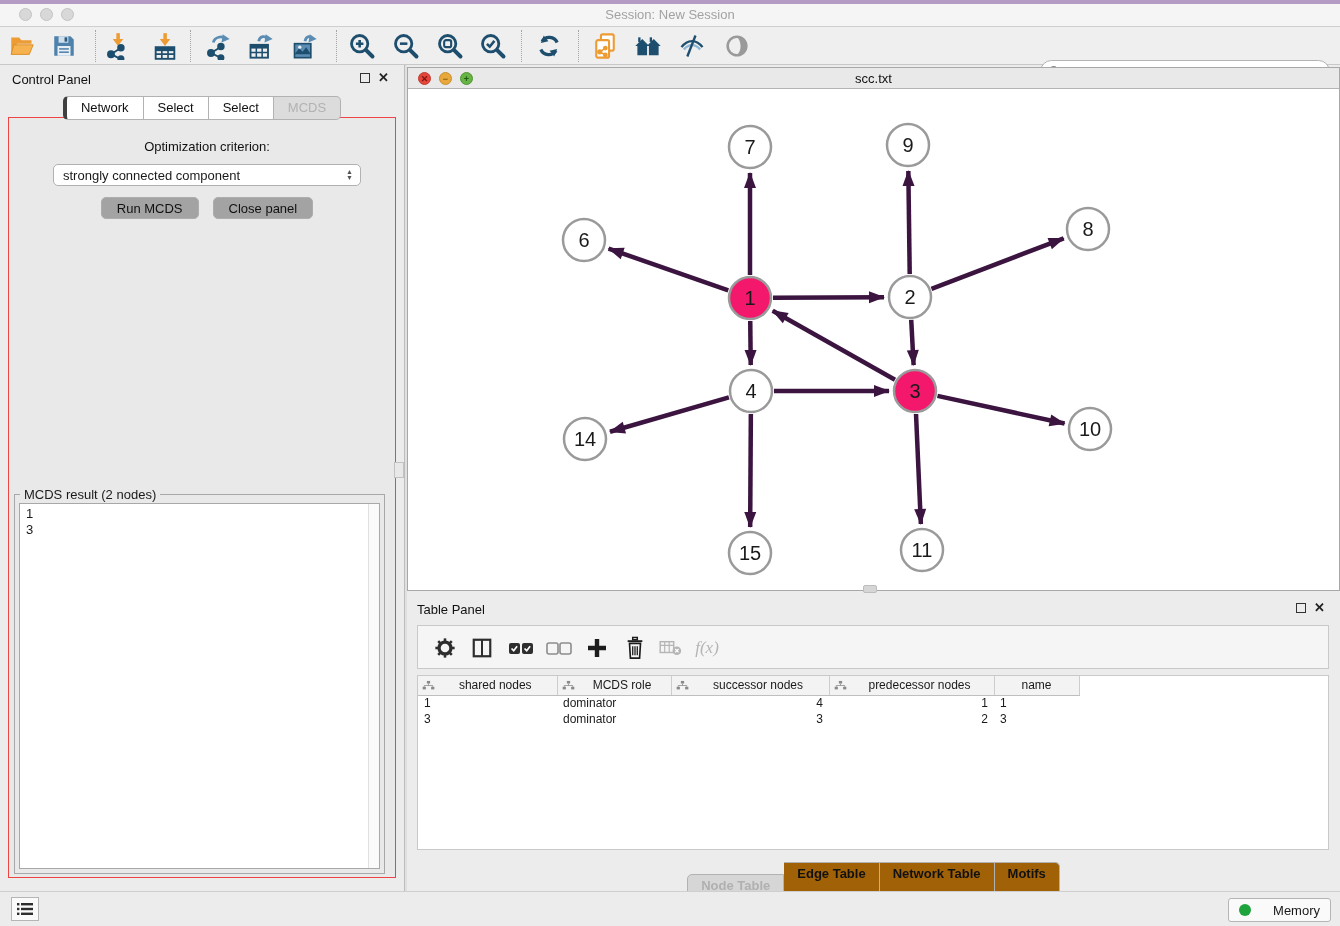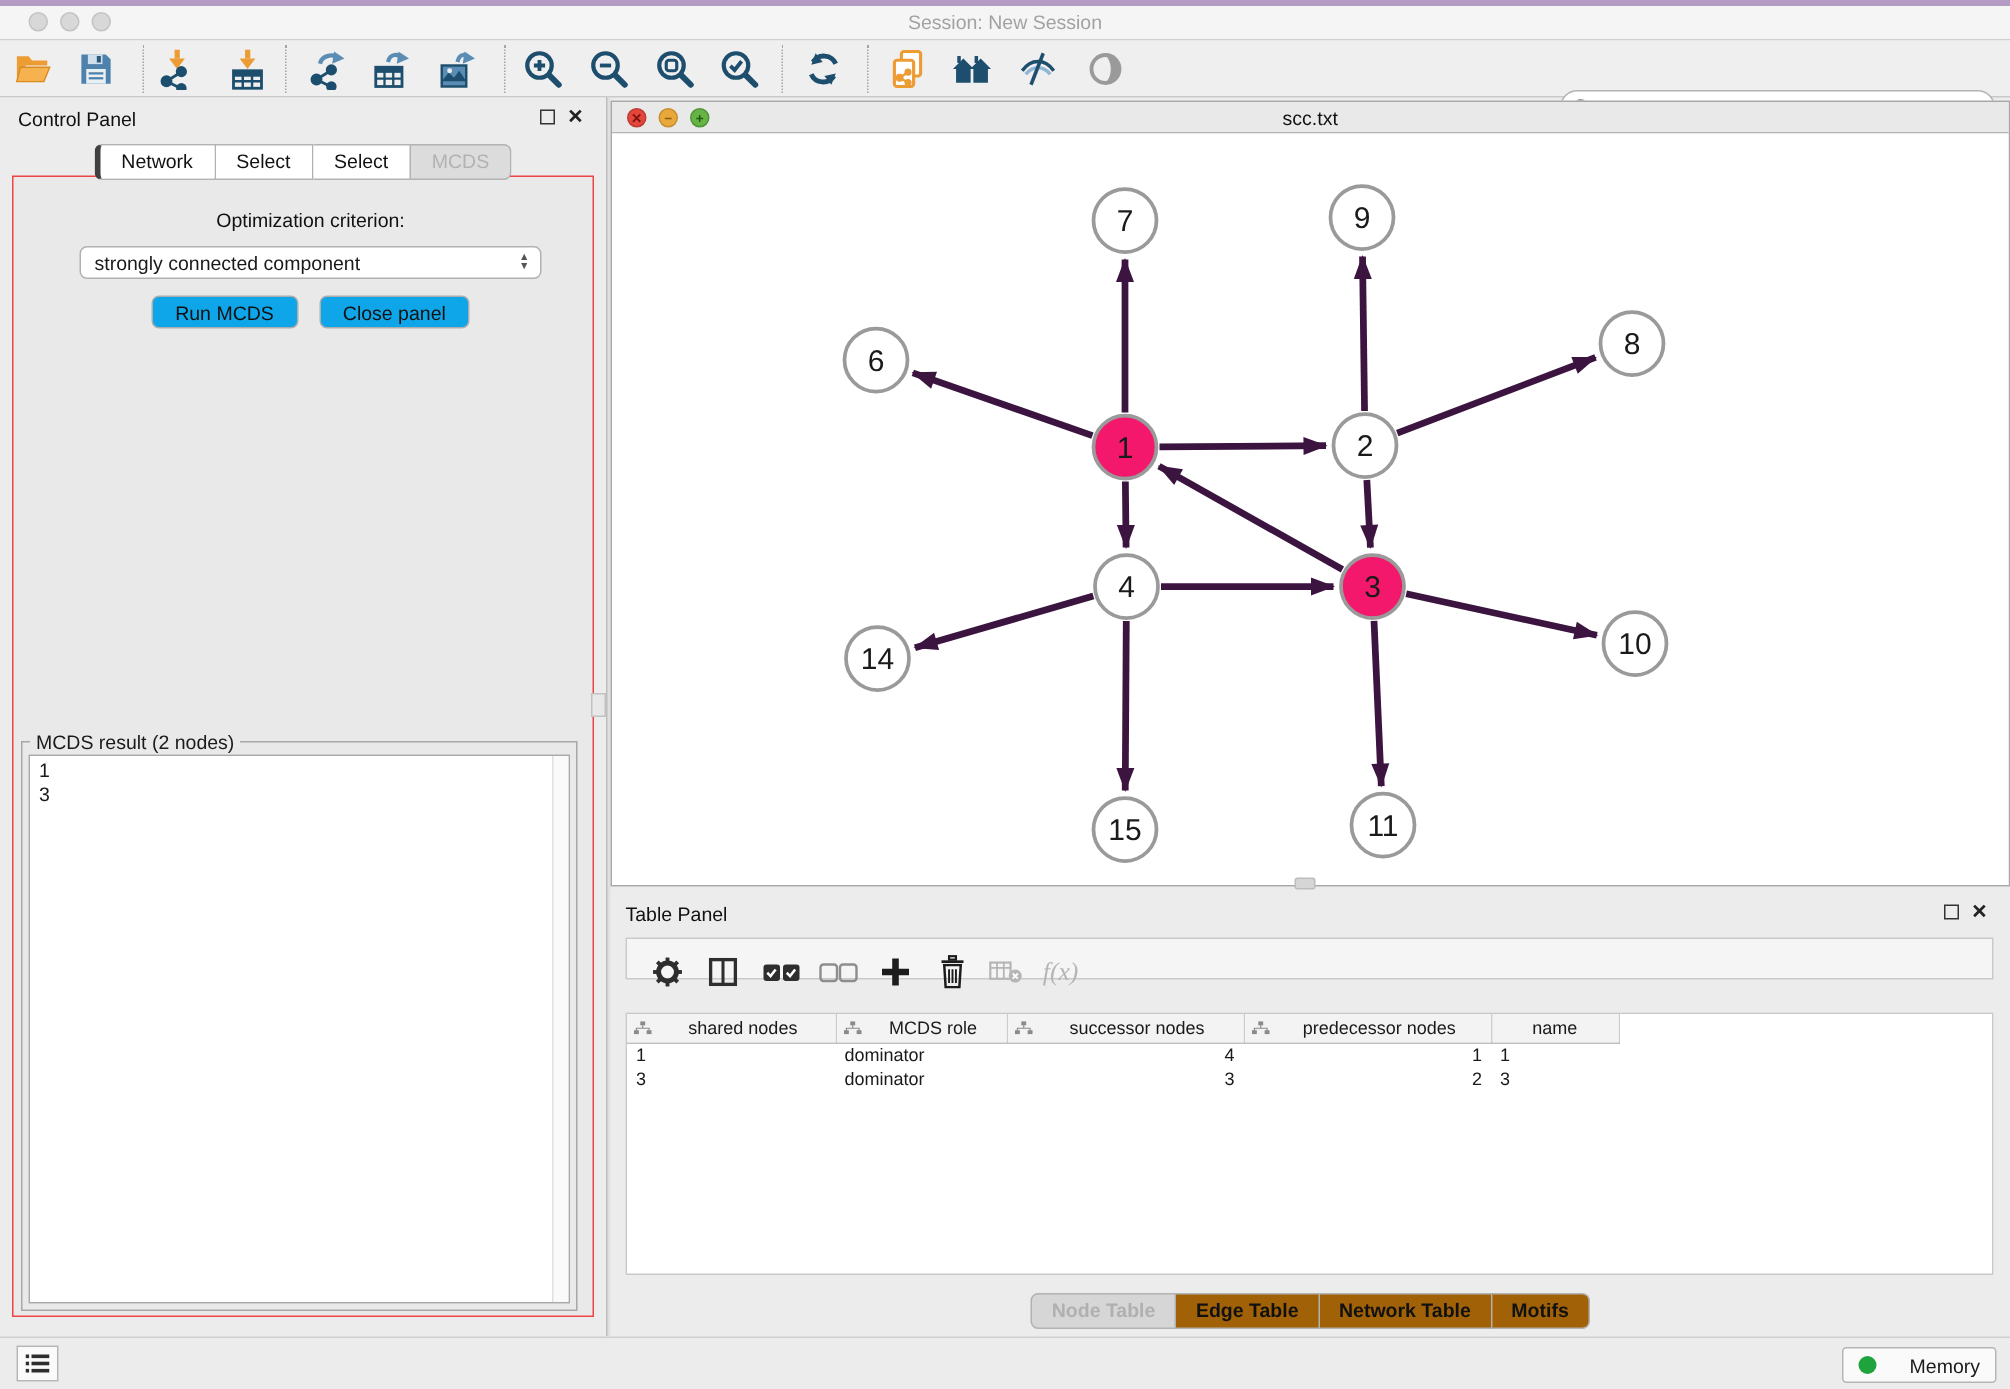--- a/index.html
+++ b/index.html
@@ -40,21 +40,21 @@
   .tab.disabled-active { background:#dcdcdc; color:#b2b2b2; border-radius:0 5px 5px 0; }
   .cp-content { position:absolute; left:8px; right:8px; top:52px; bottom:13px;
                 border:1px solid #ef4444; background:#e9e9e9;padding-left:10px; }
   .opt-label { margin-top:21px; text-align:center; font-size:13px; color:#111; }
   .combo { position:relative; margin:10px auto 0; width:308px; height:22px; background:#fff;
            border:1px solid #b1b1b1; border-radius:5px; display:flex; align-items:center;
            padding:0 22px 0 9px; font-size:13px; }
   .combo .stepper { position:absolute; right:7px; top:4px; display:flex; flex-direction:column; line-height:6px; }
   .combo .stepper span { font-size:7px; color:#555; }
   .btn-row { margin-top:11px; display:flex; justify-content:center; gap:14px; }
-  .btn { height:22px; padding:0 15px; background:#0ea5e9; border:1px solid #adadad; border-radius:5px;
+  .btn { height:22px; padding:0 15px; background:#a3a3a3; border:1px solid #adadad; border-radius:5px;
          font-size:13px; color:#111; display:flex; align-items:center;text-align:center; }
   .result-fieldset { position:absolute; left:5px; width:371px; top:376px; height:380px;
                      border:1px solid #a8a8a8; }
   .result-legend { position:absolute; left:5px; top:-8px; background:#e9e9e9; padding:0 4px; font-size:13px; }
   .result-box { position:absolute; left:4px; right:4px; top:8px; bottom:4px; background:#fff;
                 border:1px solid #a8a8a8; overflow:hidden; }
   .result-text { padding:2px 6px; font-size:13px; line-height:16px; white-space:pre-line; }
   .result-scroll { position:absolute; right:0; top:0; bottom:0; width:11px; background:#fafafa;
                    border-left:1px solid #e0e0e0; }
 
@@ -73,39 +73,39 @@
         line-height:12px; text-align:center; font-weight:bold; }
   .tl.red { left:10px; background:#e4463c; border:1px solid #bf3a30; color:#7e120c; }
   .tl.yellow { left:31px; background:#e8a83b; border:1px solid #c78f2e; color:#8a5d10; }
   .tl.green { left:52px; background:#67b346; border:1px solid #4f9634; color:#1d5c10; }
   .net-canvas { position:absolute; left:0; top:21px; width:931px; height:501px; background:#fff; }
   .net-grip { position:absolute; left:455px; bottom:-3px; width:14px; height:8px; background:#d6d6d6;
               border:1px solid #bdbdbd; border-radius:2px; }
 
   
   .table-panel { position:absolute; left:407px; top:595px; width:933px; height:296px; background:#ececec; }
-  .tp-toolbar { position:absolute; left:10px; right:11px; top:30px; height:28px;
+  .tp-toolbar { position:absolute; left:10px; right:11px; top:30px; height:44px;
                 background:#f5f5f5; border:1px solid #c9c9c9; }
   .tp-icon { position:absolute; top:7px; width:30px; height:30px; display:flex;
              align-items:center; justify-content:center; }
   .fx { font-family:"Liberation Serif", serif; font-style:italic; font-size:17px; color:#b5b5b5; }
   .tp-table { position:absolute; left:10px; right:11px; top:80px; height:175px;
               background:#fff; border:1px solid #c9c9c9; overflow:hidden; }
   table.node-table { border-collapse:collapse; font-size:12px; }
   table.node-table th { height:19px; background:#f3f3f3; font-weight:normal; font-size:12px;
         border-right:1px solid #cdcdcd; border-bottom:1px solid #bfbfbf; text-align:center;
         position:relative; padding:0 4px 0 20px; white-space:nowrap; }
   table.node-table th .hier { position:absolute; left:4px; top:4px; }
   table.node-table td { height:16px; padding:0 6px; white-space:nowrap; font-size:12px; }
   td.al { text-align:left; } td.ar { text-align:right; }
   .tp-tabs { position:absolute; left:0; right:0; top:267px; display:flex; justify-content:center; }
   .tp-tab { padding:3px 13px 4px; background:#a16207; border:1px solid #b2b2b2; border-left:none;
             font-size:13px; font-weight:bold; color:#111; }
   .tp-tab.disabled-active { background:#d6d6d6; color:#b0b0b0; border-radius:5px 0 0 5px;
-                            border-left:1px solid #b2b2b2; }
+                            border-left:1px solid #b2b2b2;margin-top:12px; }
   .tp-tab:last-child { border-radius:0 5px 5px 0; }
 
   
   .statusbar { position:absolute; left:0; top:891px; width:1340px; height:35px;
                background:#ececec; border-top:1px solid #cfcfcf; }
   .status-left-btn { position:absolute; left:11px; top:5px; width:28px; height:24px; background:#fafafa;
                      border:1px solid #b5b5b5; display:flex; align-items:center; justify-content:center; }
   .memory-btn { position:absolute; right:9px; top:6px; height:24px; background:#fafafa;
                 border:1px solid #b5b5b5; border-radius:3px; display:flex; align-items:center;
                 gap:22px; padding:0 10px; font-size:13px; }

